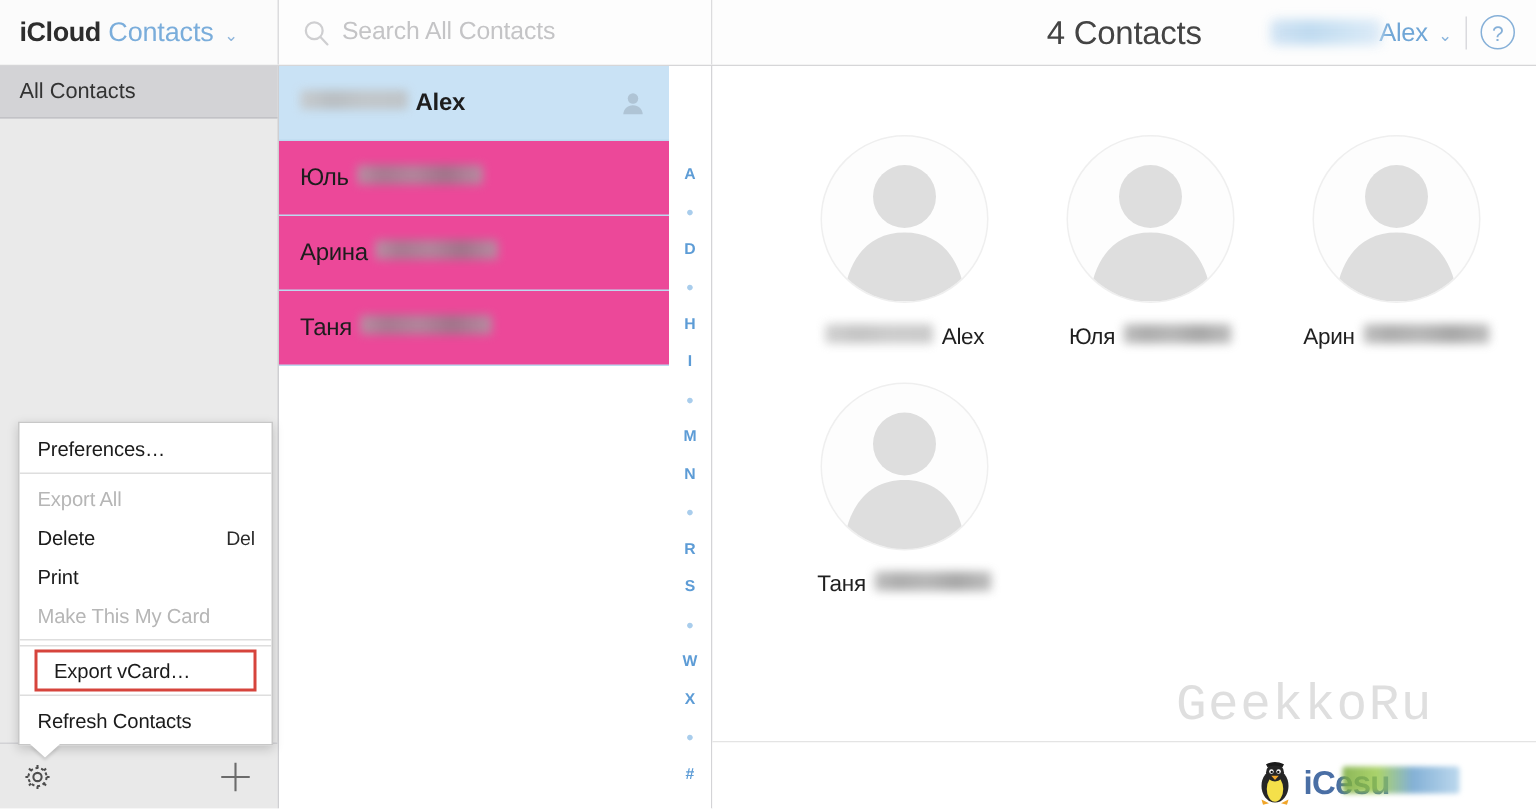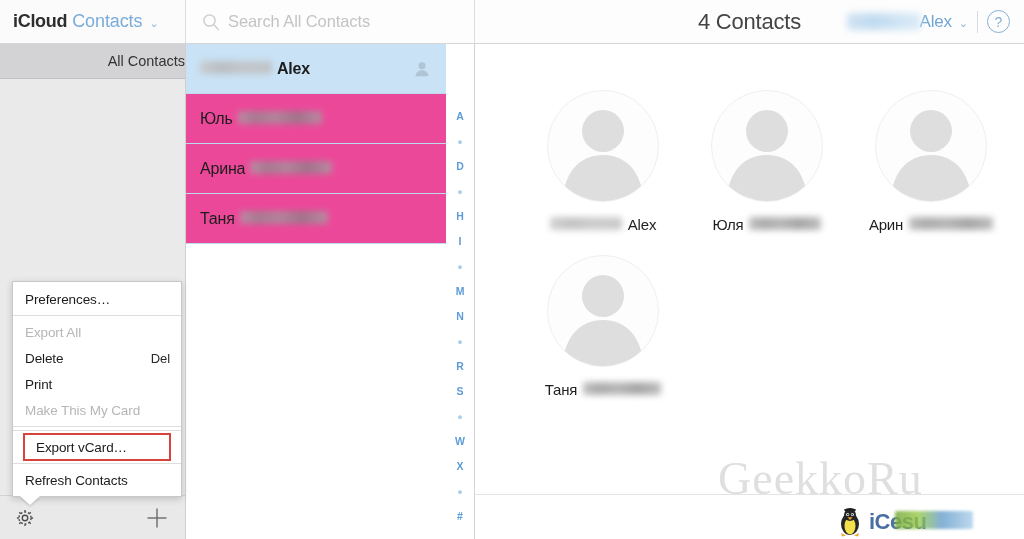--- a/index.html
+++ b/index.html
@@ -150,21 +150,20 @@
     display: flex;
     align-items: center;
     padding-left: 13px;
     font-size: 14.5px;
     color: #333;
     box-sizing: border-box;
   }
   .group-item.selected {
     background: #d3d3d6;
     border-bottom: 1px solid #c2c2c6;
-    justify-content: flex-end;
   }
   .sidebar-spacer { flex: 1; }
   .sidebar-bottom {
     height: 44px;
     min-height: 44px;
     display: flex;
     align-items: center;
     justify-content: space-between;
     padding: 0 16px 0 14px;
     background: #e9e9e9;
@@ -345,24 +344,24 @@
   .mi-div { height: 1px; background: #dedede; margin: 3px 0; }
   .mi.highlight {
     outline: 2px solid #d6443c;
     outline-offset: -1px;
     margin: 0 11px;
   }
 
   
   .wm-geekko {
     position: absolute;
-    left: 718px;
+    left: 784px;
     top: 452px;
-    font-family: Liberation Serif, serif;
-    font-size: 46px;
+    font-family: Liberation Mono, monospace;
+    font-size: 34px;
     color: rgba(150,150,150,0.30);
     letter-spacing: 1px;
     white-space: nowrap;
     pointer-events: none;
     z-index: 30;
   }
   .wm-ice {
     position: absolute;
     left: 836px;
     top: 507px;

